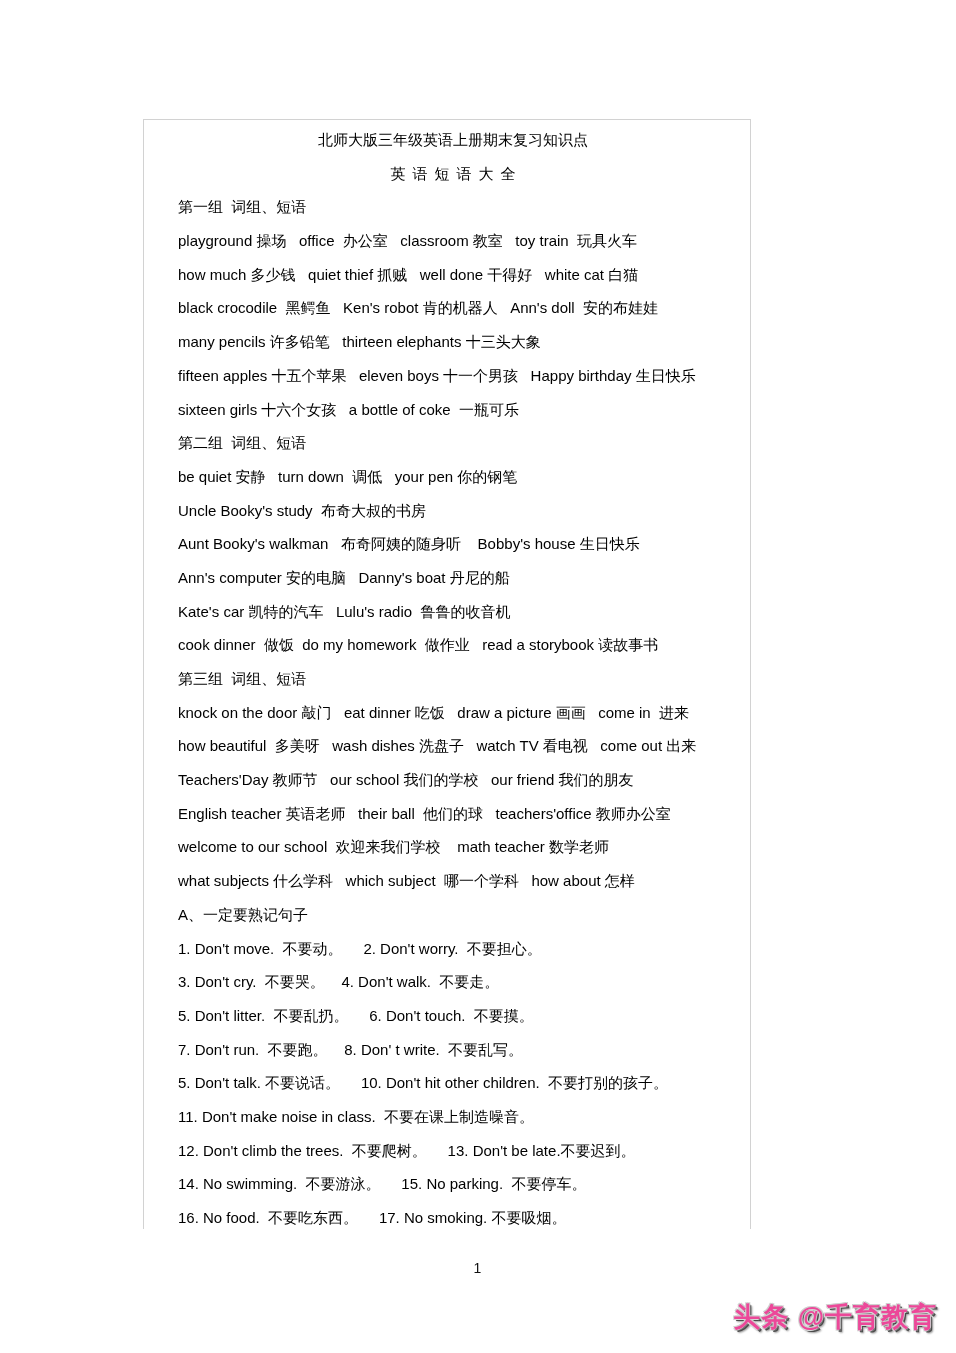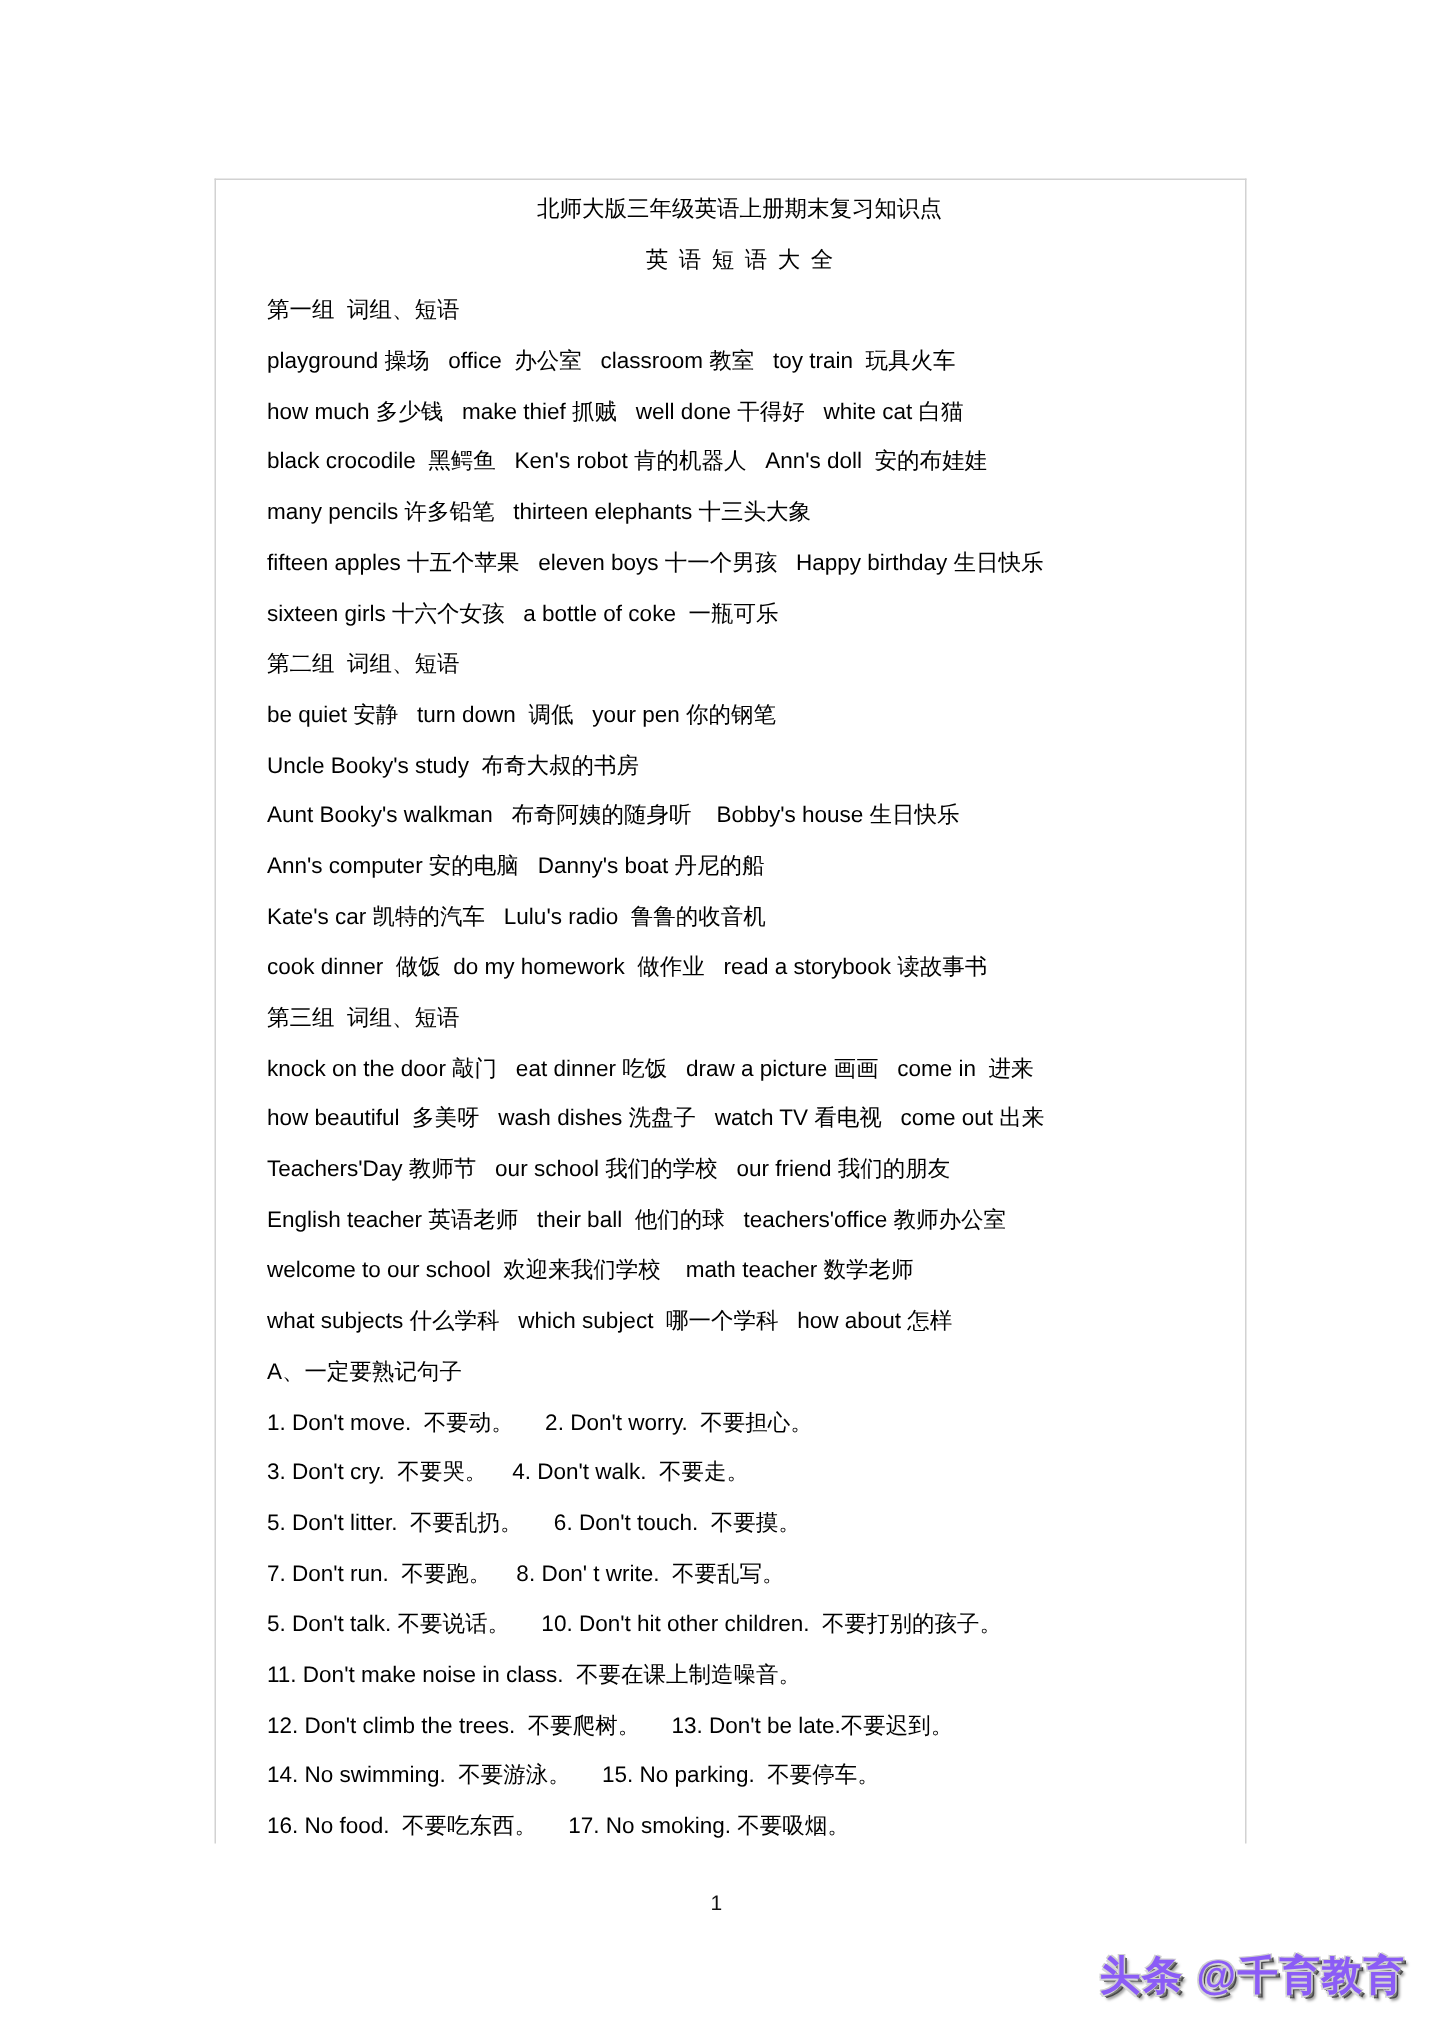--- a/index.html
+++ b/index.html
@@ -2,59 +2,59 @@
 <html><head>
 <meta charset="utf-8">
 <style>
   html,body{margin:0;padding:0;}
   body{
     width:956px;height:1353px;position:relative;background:#ffffff;
     font-family:"Liberation Sans","DejaVu Sans",sans-serif;color:#000000;
     overflow:hidden;
   }
   .page-box{
-    position:absolute;left:143px;top:119px;width:688px;height:1110px;
+    position:absolute;left:143px;top:119px;width:608px;height:1110px;
     border:1px solid #d2d2d2;border-bottom:none;background:#ffffff;
     box-sizing:border-box;
   }
   .content{padding:3px 22px 0 34px;}
   p.line{
     margin:0;height:33.7px;line-height:33.7px;font-size:15px;
     white-space:pre;overflow:visible;
   }
   p.center{text-align:center;}
   p.doc-subtitle{letter-spacing:7px;text-indent:7px;}
   .page-number{
     position:absolute;left:143px;top:1260px;width:669px;
     text-align:center;font-size:14px;color:#111111;
   }
   .watermark{
     position:absolute;right:19px;top:1299px;
     font-size:27px;font-weight:bold;letter-spacing:1px;
-    color:#8b5cf6;
+    color:#ec4899;
     text-shadow:
       -1px -1px 0 #cfcfcf,
        1px -1px 0 #cfcfcf,
       -1px  1px 0 #d8d8d8,
        1px  1px 0 #7a7a7a,
        2px  2px 0 #4a4a4a,
        3px  3px 2px #9a9a9a;
   }
 </style>
 </head>
 <body>
 
 <div class="page-box">
   <div class="content">
     <p class="line center">北师大版三年级英语上册期末复习知识点</p>
     <p class="line center doc-subtitle">英语短语大全</p>
     <div id="sections">
         <p class="line">第一组  词组、短语</p>
         <p class="line">playground 操场   office  办公室   classroom 教室   toy train  玩具火车</p>
-        <p class="line">how much 多少钱   make thief 抓贼   well done 干得好   white cat 白猫</p>
+        <p class="line">how much 多少钱   quiet thief 抓贼   well done 干得好   white cat 白猫</p>
         <p class="line">black crocodile  黑鳄鱼   Ken's robot 肯的机器人   Ann's doll  安的布娃娃</p>
         <p class="line">many pencils 许多铅笔   thirteen elephants 十三头大象</p>
         <p class="line">fifteen apples 十五个苹果   eleven boys 十一个男孩   Happy birthday 生日快乐</p>
         <p class="line">sixteen girls 十六个女孩   a bottle of coke  一瓶可乐</p>
         <p class="line">第二组  词组、短语</p>
         <p class="line">be quiet 安静   turn down  调低   your pen 你的钢笔</p>
         <p class="line">Uncle Booky's study  布奇大叔的书房</p>
         <p class="line">Aunt Booky's walkman   布奇阿姨的随身听    Bobby's house 生日快乐</p>
         <p class="line">Ann's computer 安的电脑   Danny's boat 丹尼的船</p>
         <p class="line">Kate's car 凯特的汽车   Lulu's radio  鲁鲁的收音机</p>

